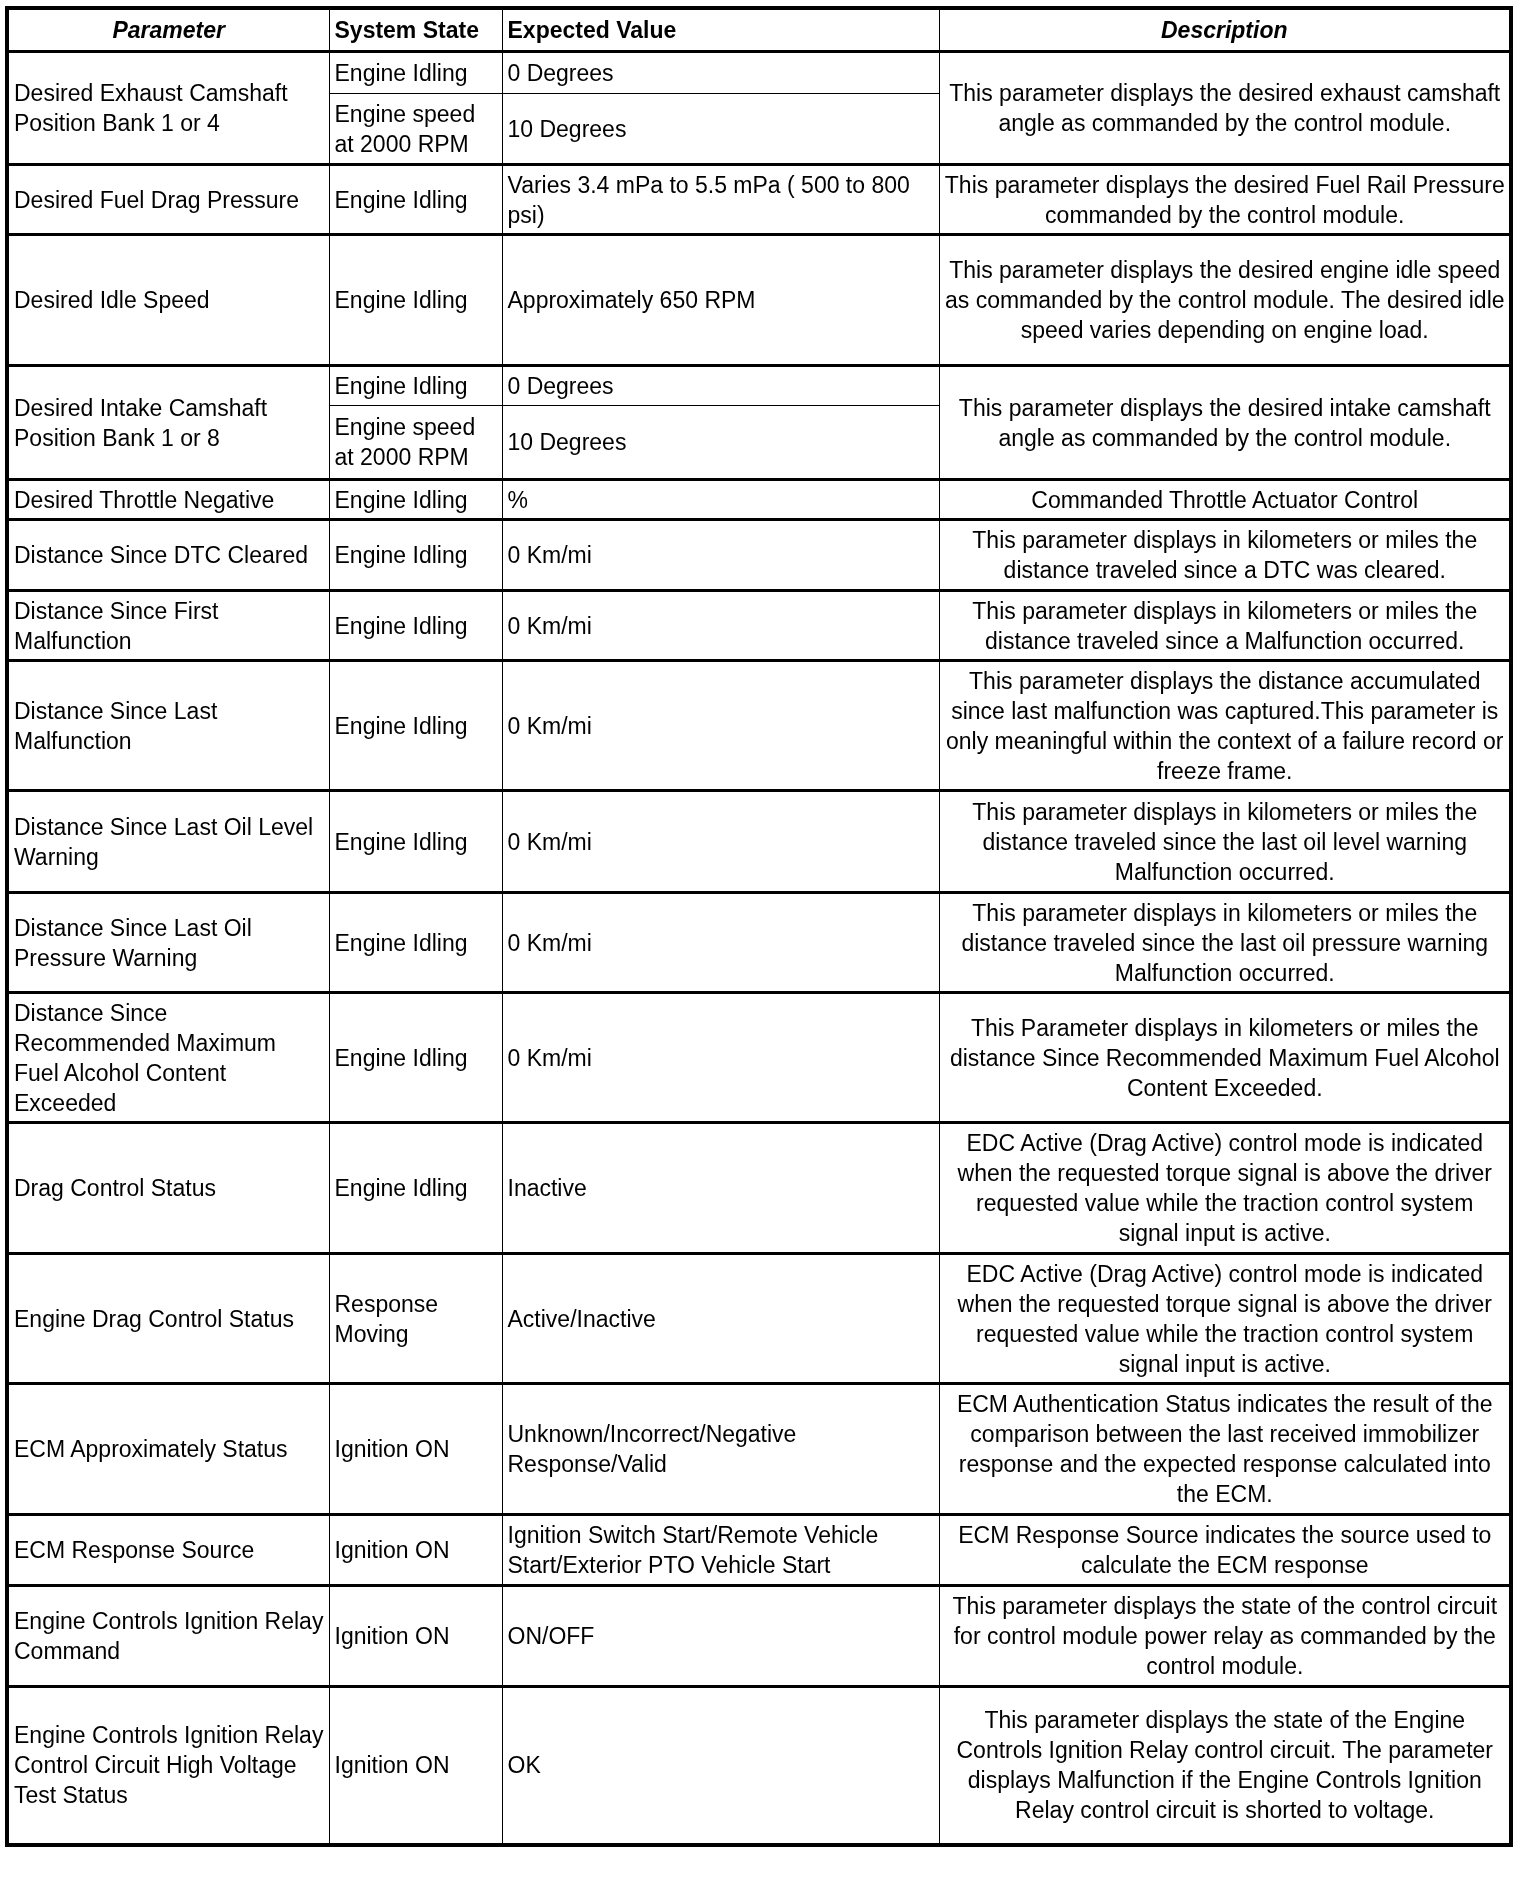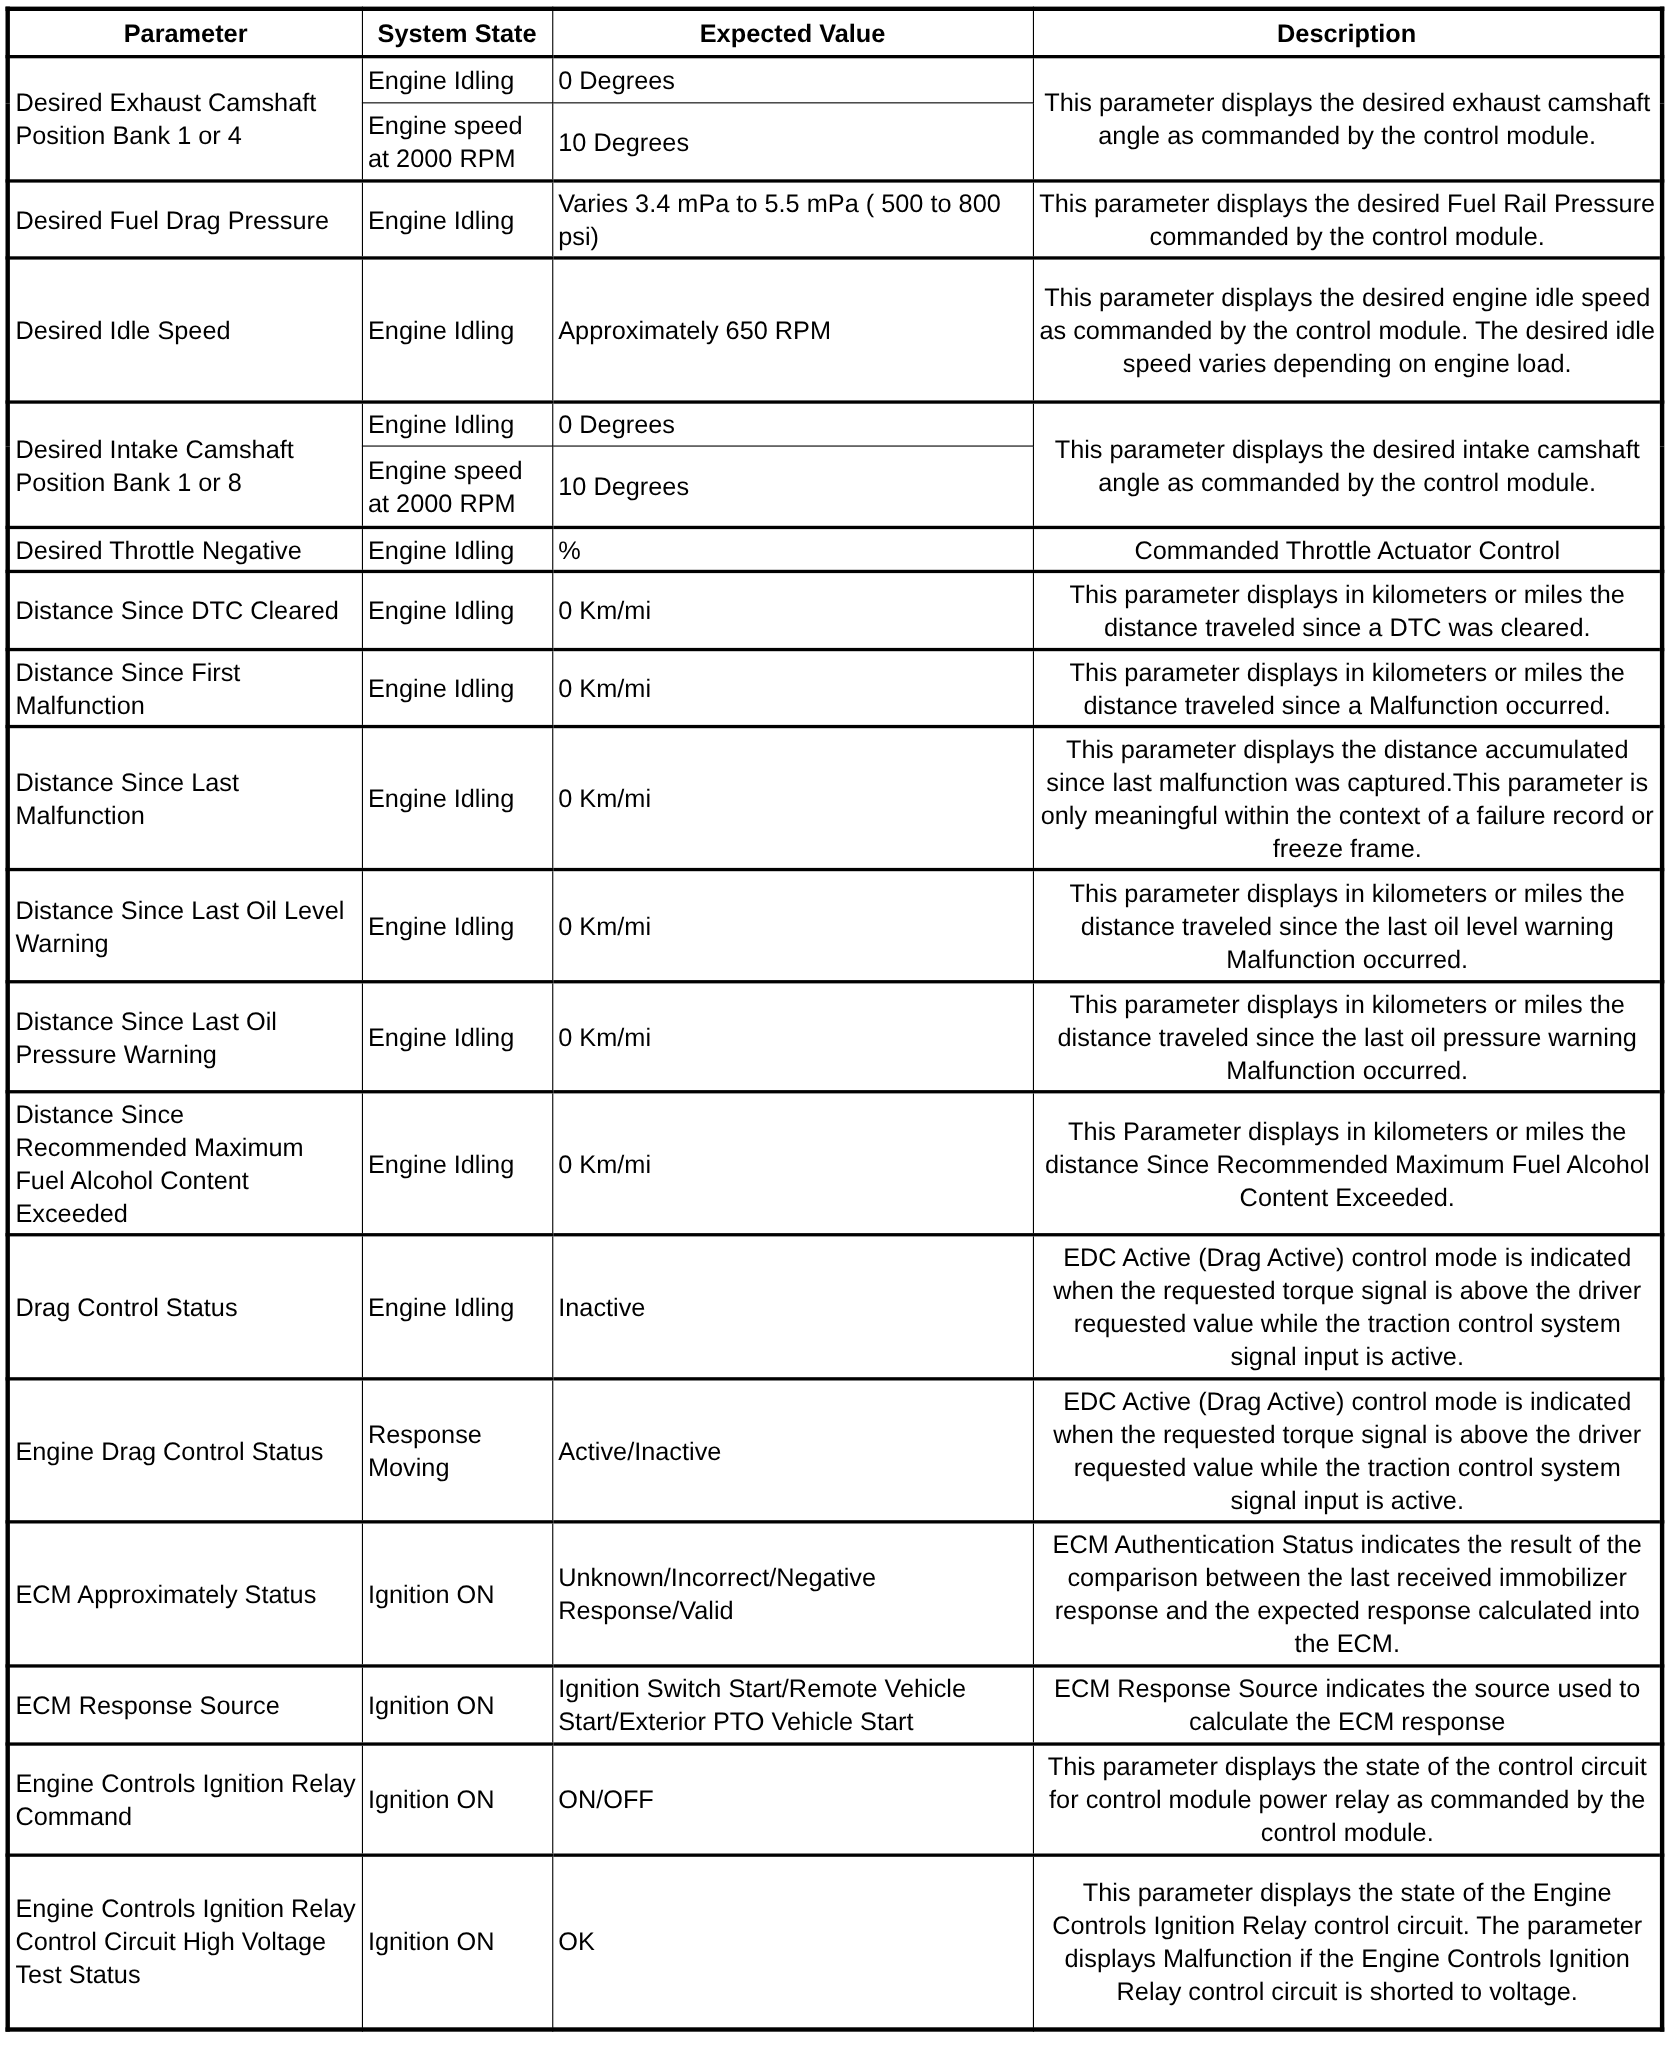--- a/index.html
+++ b/index.html
@@ -20,22 +20,22 @@
   col.c3 { width: 437px; }
   col.c4 { width: 572px; }
   th, td {
     border: 1px solid #000;
     padding: 0 5px;
     vertical-align: middle;
     text-align: left;
     overflow: hidden;
     word-wrap: break-word;
   }
-  th { font-weight: bold; height: 40px; border-bottom: 3px solid #000; text-align: center; }
-  th.center { text-align: center; }
+  th { font-weight: bold; height: 40px; border-bottom: 3px solid #000; }
+  th.center { text-align: center; font-style: italic; }
   tr.grp-start td { border-top: 3px solid #000; }
   td.desc { padding-right: 4px; text-align: center; }
 </style>
 </head>
 <body>
 
 <table>
   <colgroup>
       <col class="c1">
       <col class="c2">

